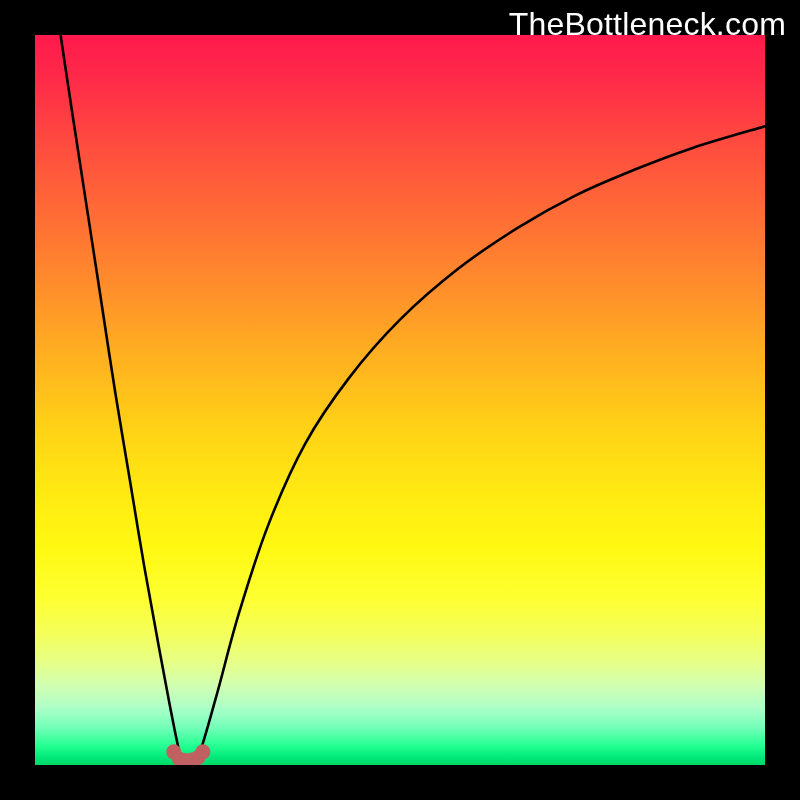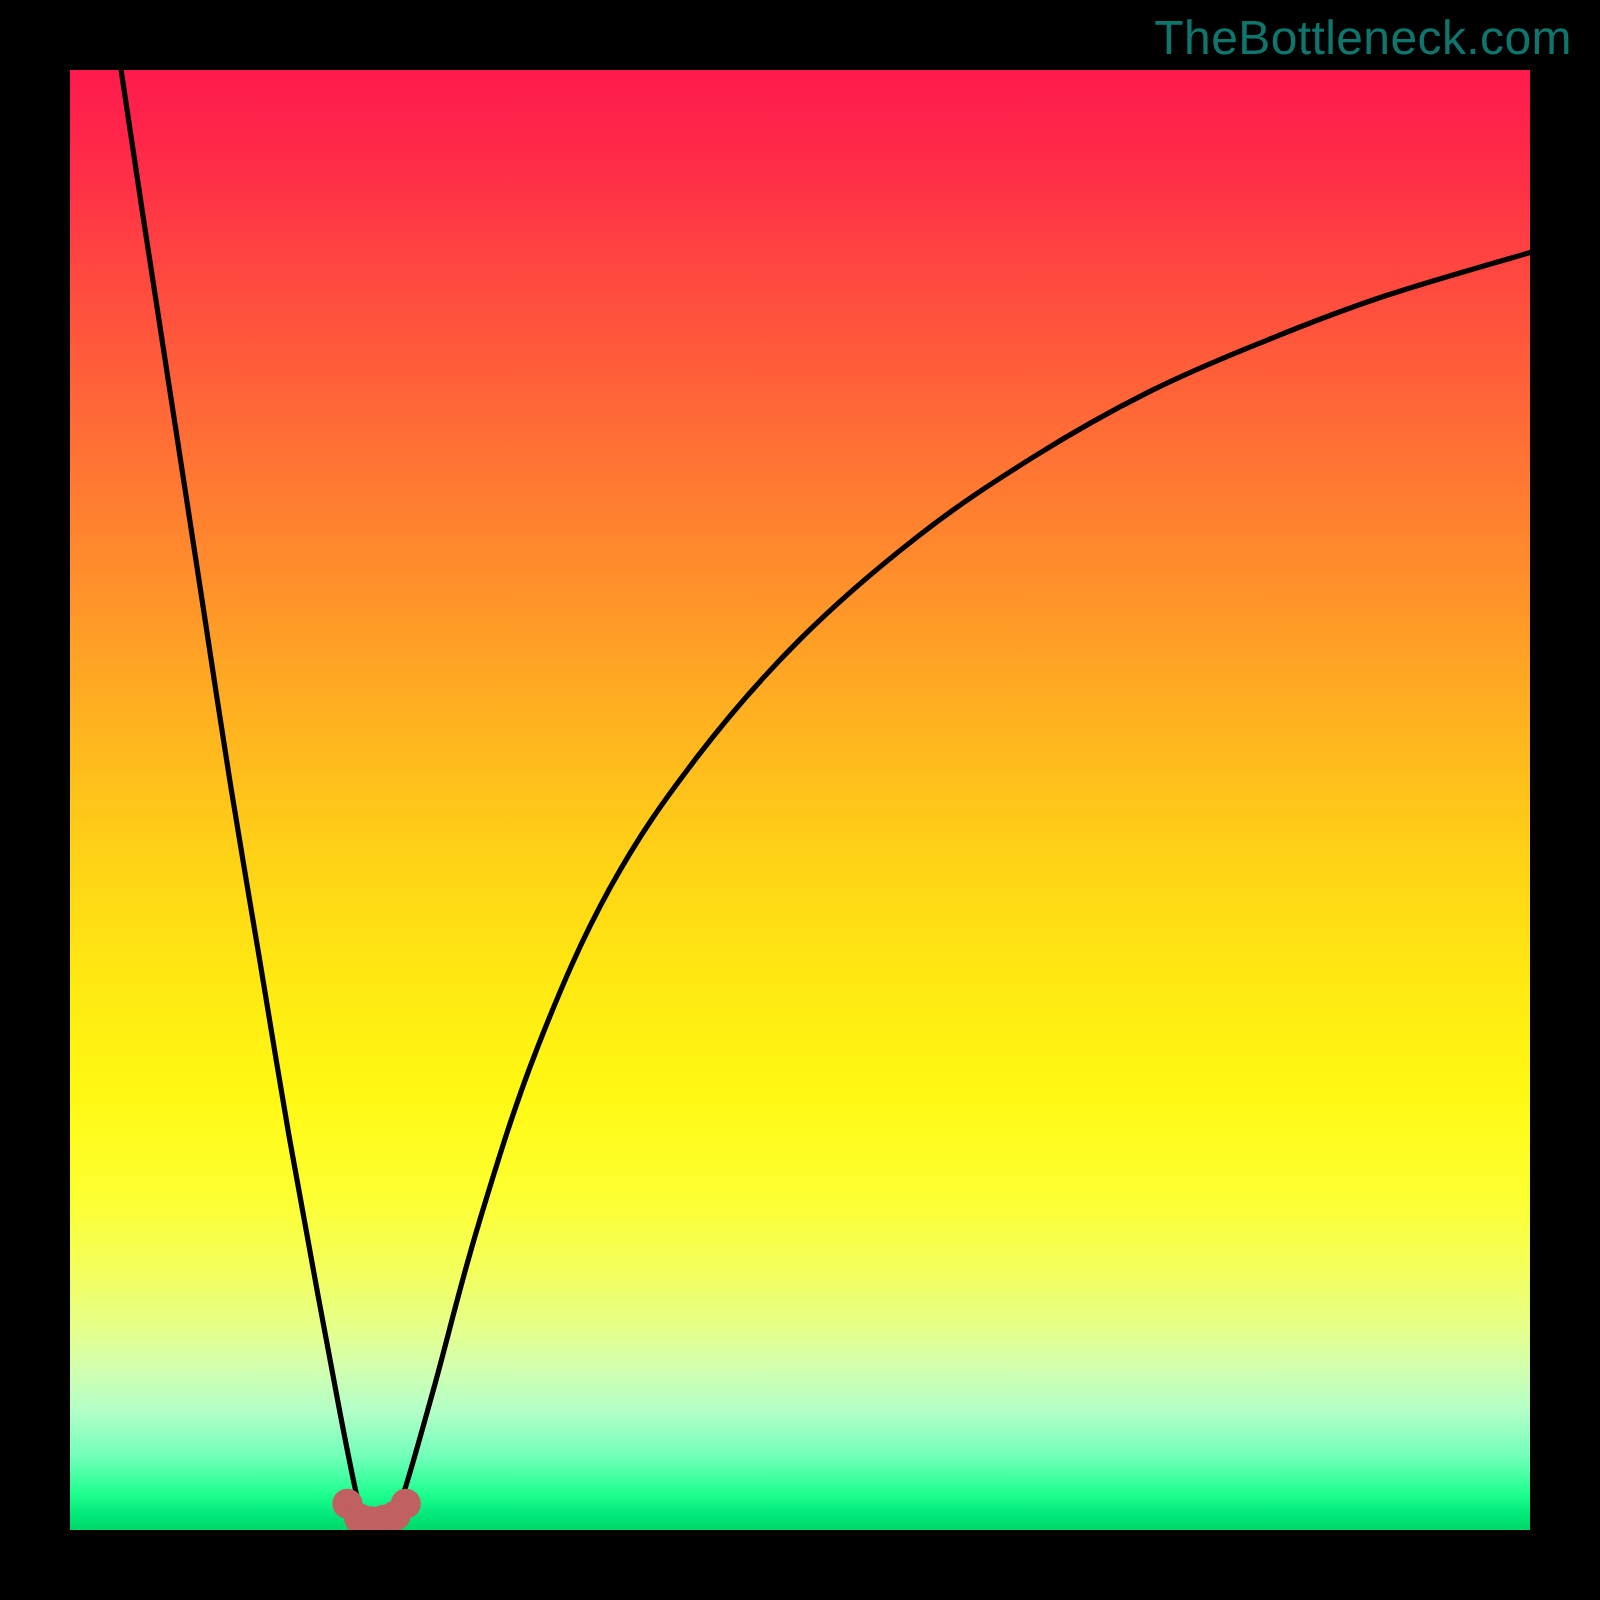--- a/index.html
+++ b/index.html
@@ -64,22 +64,22 @@
     stroke-linecap: round;
   }
   .marker {
     fill: #c16060;
     stroke: none;
   }
   .watermark {
     position: absolute;
     top: 6px;
     right: 14px;
-    color: #0f766e;
-    font-size: 24px;
+    color: #ffffff;
+    font-size: 32px;
     letter-spacing: 0.2px;
     user-select: none;
   }
 </style>
 </head>
 <body>
 
 <div class="frame">
 
   <div class="plot-area">

